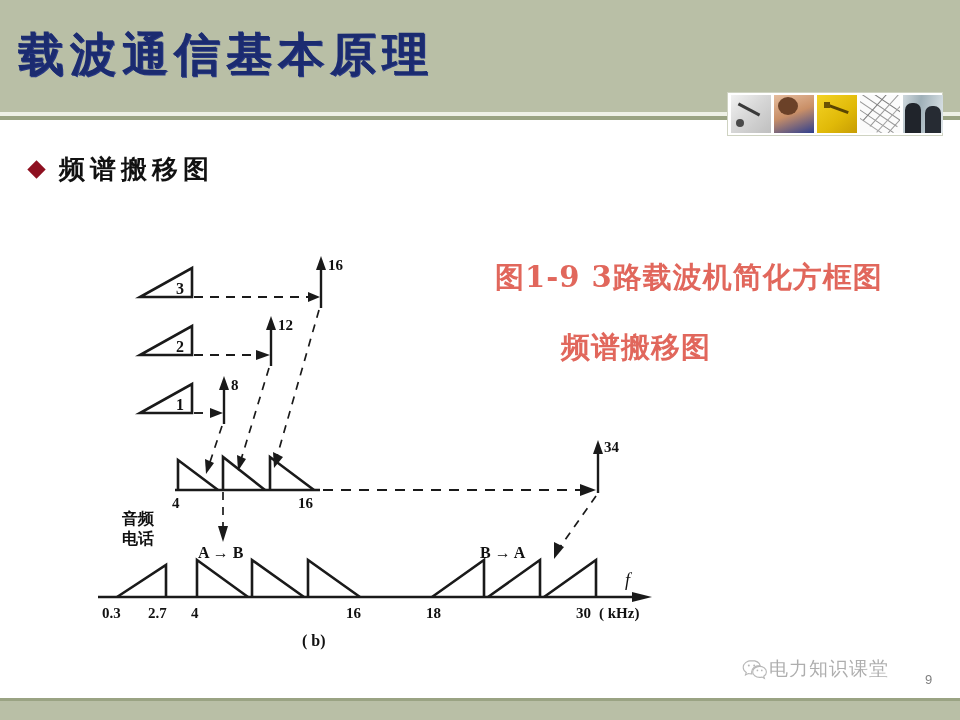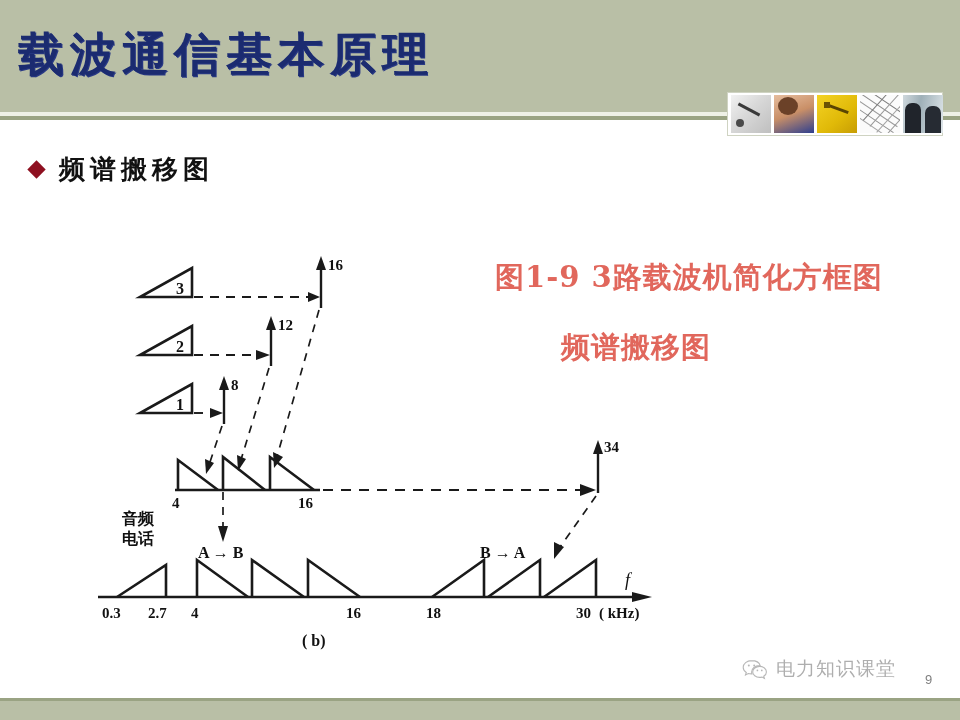--- a/index.html
+++ b/index.html
@@ -88,21 +88,21 @@
 
   .dtext{font-family:"Liberation Serif","DejaVu Serif",serif;font-weight:bold;fill:#111;}
   .dtext-cjk{font-family:"DejaVu Sans","Liberation Sans",sans-serif;font-weight:bold;fill:#111;}
   .dtext-it{font-family:"Liberation Serif","DejaVu Serif",serif;font-style:italic;fill:#111;}
 
   
   .footer-rule-dark{position:absolute;left:0;top:698px;width:960px;height:3px;background:#9aa383;}
   .footer-band{position:absolute;left:0;top:701px;width:960px;height:19px;background:#b9bfa6;}
   .watermark{
     position:absolute;left:742px;top:656px;
-    display:flex;align-items:center;gap:7px;
+    display:flex;align-items:center;
     opacity:.62;
     justify-content:space-between;
   }
   .wm-text{
     font-family:"DejaVu Sans","Liberation Sans",sans-serif;
     font-size:19px;color:#7d7d7d;letter-spacing:1px;white-space:nowrap;
   }
   .page-number{
     position:absolute;left:925px;top:672px;
     font-family:"Liberation Sans","DejaVu Sans",sans-serif;

